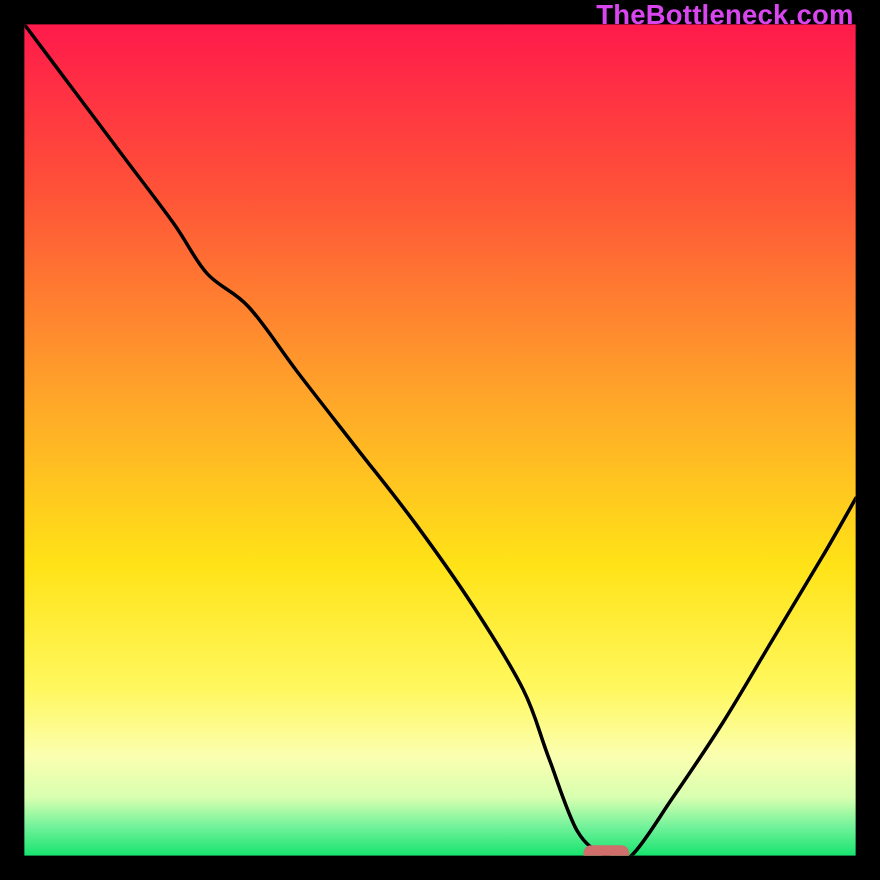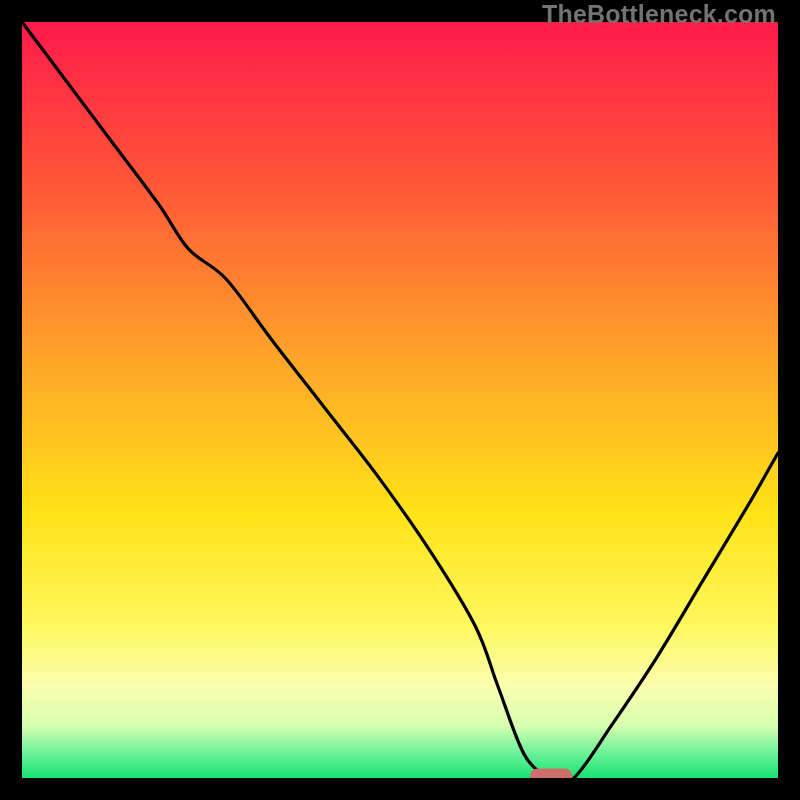--- a/index.html
+++ b/index.html
@@ -29,21 +29,21 @@
     position: absolute;
     left: 0;
     top: 0;
     width: 756px;
     height: 756px;
   }
   .watermark {
     position: absolute;
     top: 0px;
     right: 24px;
-    color: #737373;
+    color: #d946ef;
     font-family: Arial, Helvetica, sans-serif;
     font-size: 25px;
     font-weight: 600;
     letter-spacing: 0.2px;
     user-select: none;
   }
   svg.curve {
     position: absolute;
     left: 0;
     top: 0;

